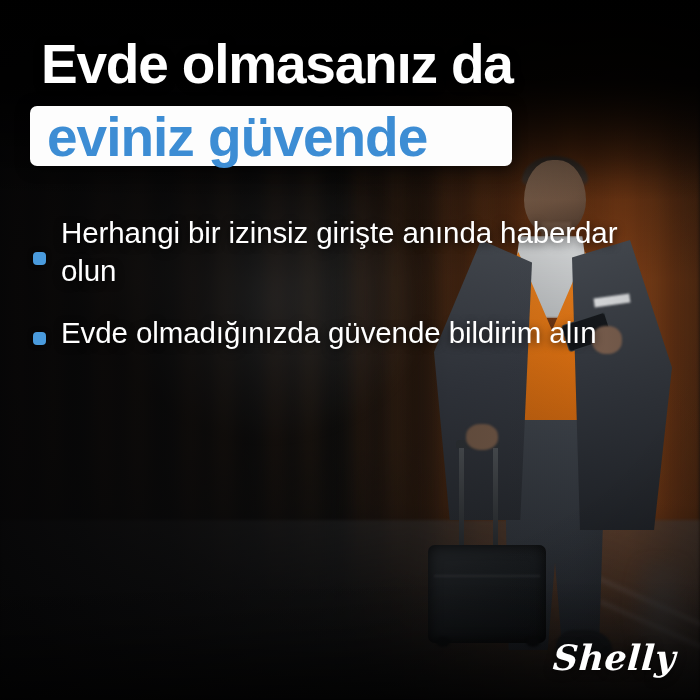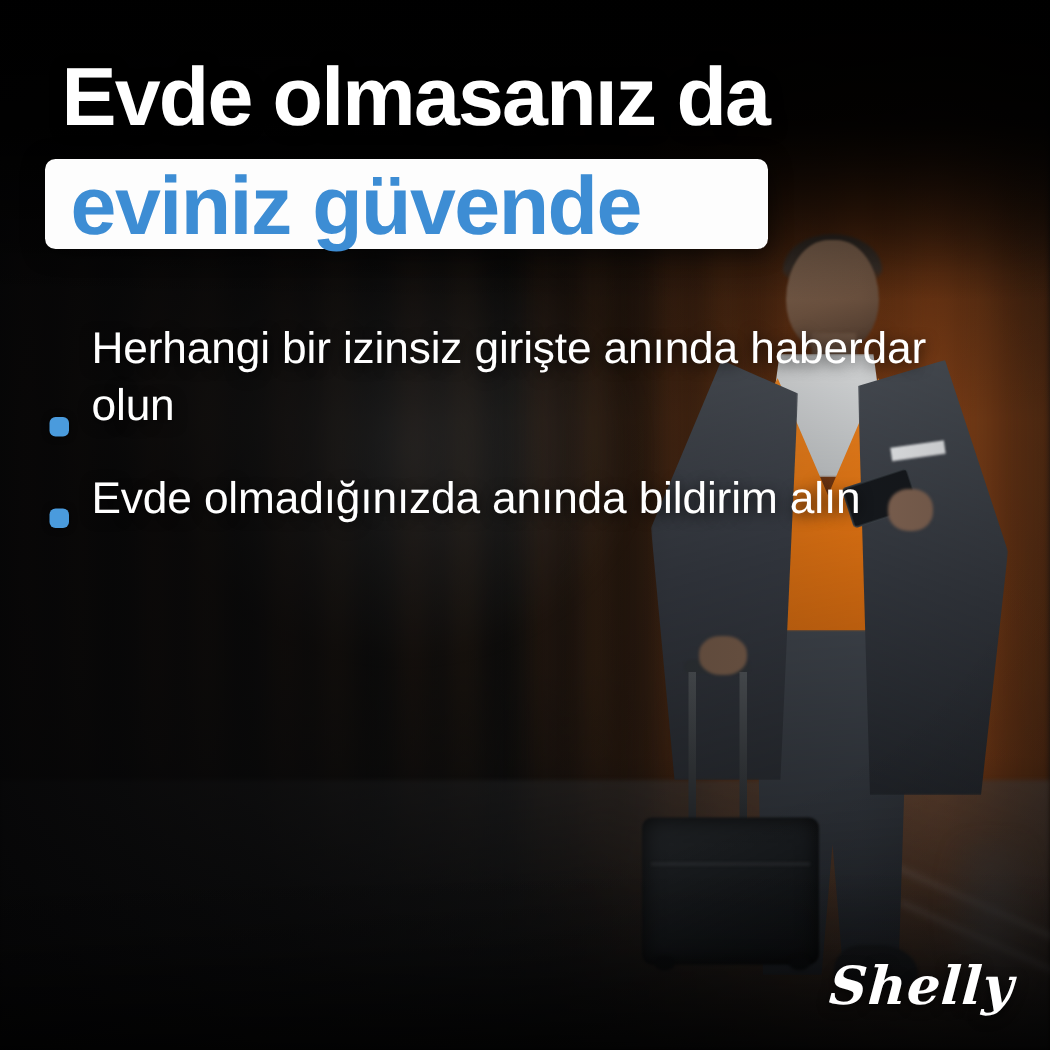--- a/index.html
+++ b/index.html
@@ -250,21 +250,21 @@
 
   .bullets {
     position: absolute;
     left: 33px;
     top: 214px;
     width: 640px;
   }
   .bullet-row {
     position: relative;
     display: flex;
-    align-items: flex-end;
+    align-items: center;
     margin-bottom: 23px;
   }
   .bullet-marker {
     flex: 0 0 auto;
     width: 13px;
     height: 13px;
     margin-top: 12px;
     margin-right: 15px;
     border-radius: 4px;
     background: #4a9bdd;
@@ -345,21 +345,21 @@
 
     <div class="bullets">
 
       <div class="bullet-row">
         <span class="bullet-marker"></span>
         <span class="bullet-text">Herhangi bir izinsiz girişte anında haberdar olun</span>
       </div>
 
       <div class="bullet-row">
         <span class="bullet-marker"></span>
-        <span class="bullet-text">Evde olmadığınızda anında bildirim alın</span>
+        <span class="bullet-text">Evde olmadığınızda güvende bildirim alın</span>
       </div>
 
 
     </div>
 
     <div class="logo">Shelly</div>
 
   </div>
 </div>
 

